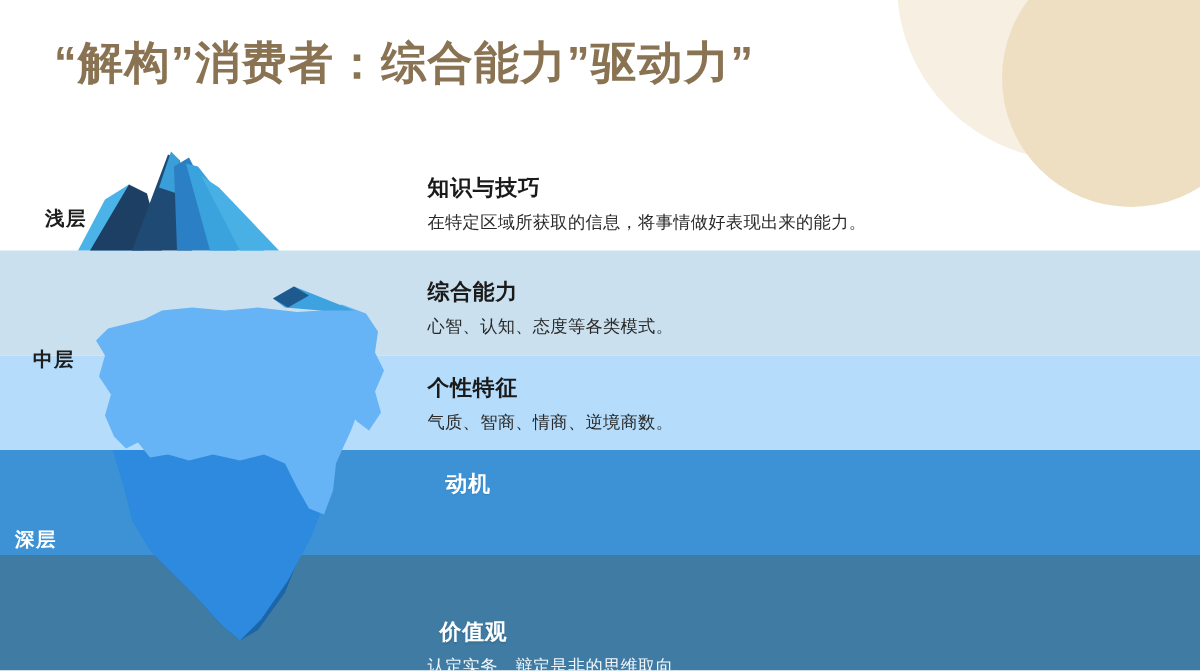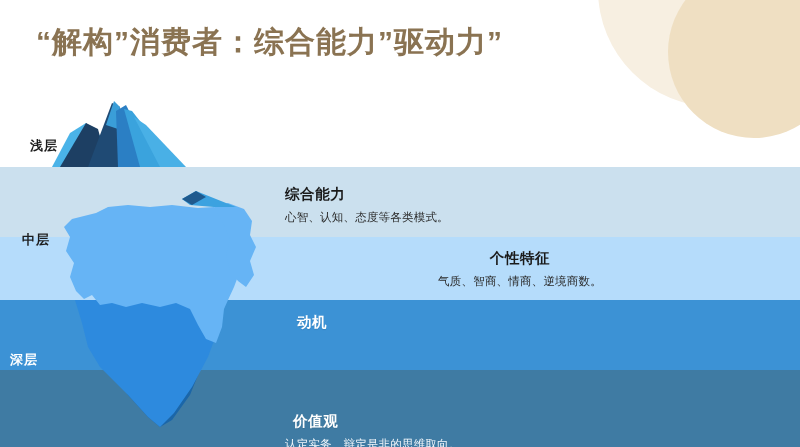--- a/index.html
+++ b/index.html
@@ -86,21 +86,21 @@
     white-space:nowrap;
   }
   .dark .item-title { color:#1a1a1a; }
   .dark .item-desc  { color:#2a2a2a; }
   .light .item-title { color:#ffffff; }
   .light .item-desc  { color:#f2f7fb; }
   .light .item-title { text-shadow:0 1px 1px rgba(0,0,0,.10); }
 
   #item-0 { top:116px; }
   #item-1 { top:185px; }
-  #item-2 { top:249px;text-align:center; }
+  #item-2 { top:249px; }
   #item-3 { top:313px; }
   #item-3 .item-title { margin-left:12px; }
   #item-4 { top:380px; }
   #item-4 .item-title { margin-left:8px;margin-top:32px; }
 </style>
 </head>
 <body>
 
 <div id="slide">
 
@@ -146,20 +146,22 @@
     <path d="M140 72 L124 14 L132 16 L176 72 Z" fill="#3aa3dd"></path>
 
     <path d="M160 72 L134 22 L146 30 L186 72 Z" fill="#49b0e6"></path>
   </svg>
 
   <div class="depth-label" id="depth-0">浅层</div>
   <div class="depth-label" id="depth-1">中层</div>
   <div class="depth-label" id="depth-2">深层</div>
 
   <div class="item dark" id="item-0">
+    <div class="item-title">知识与技巧</div>
+    <div class="item-desc">在特定区域所获取的信息，将事情做好表现出来的能力。</div>
   </div>
 
   <div class="item dark" id="item-1">
     <div class="item-title">综合能力</div>
     <div class="item-desc">心智、认知、态度等各类模式。</div>
   </div>
 
   <div class="item dark" id="item-2">
     <div class="item-title">个性特征</div>
     <div class="item-desc">气质、智商、情商、逆境商数。</div>

